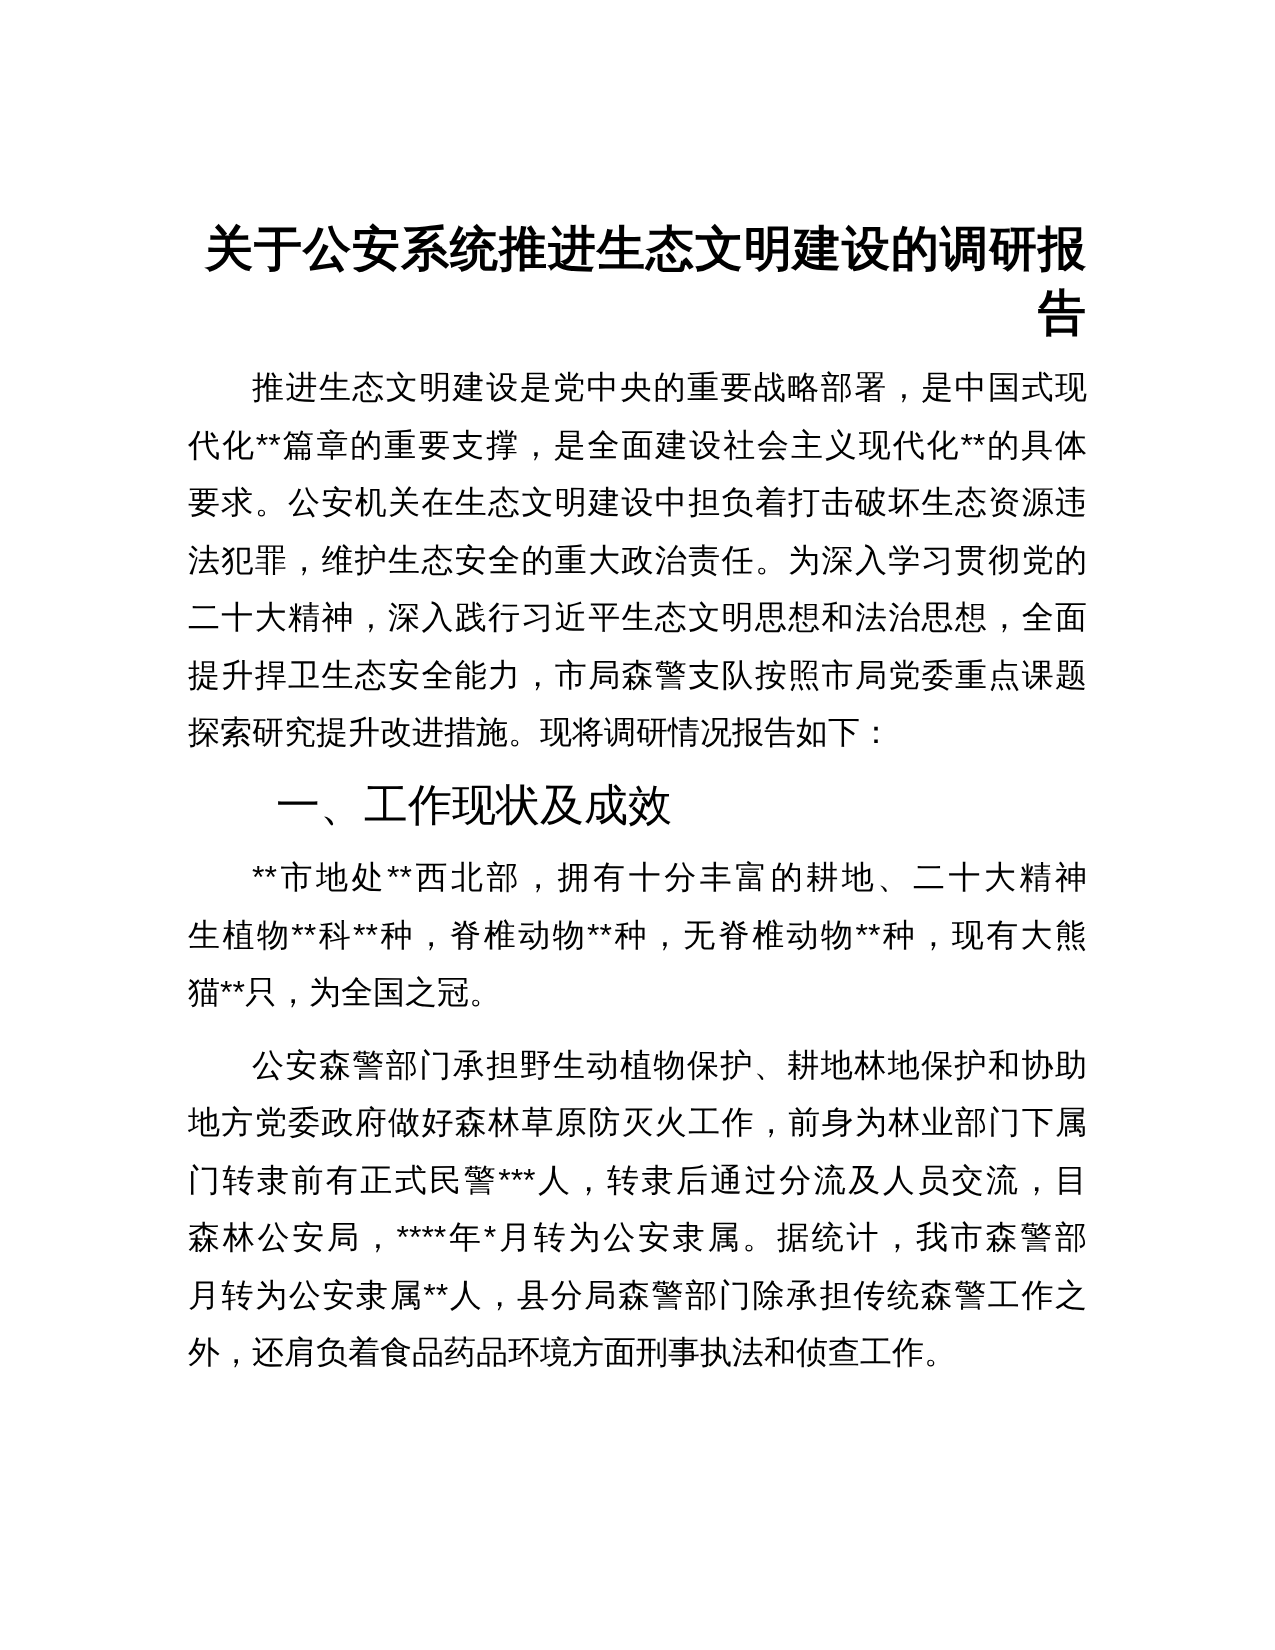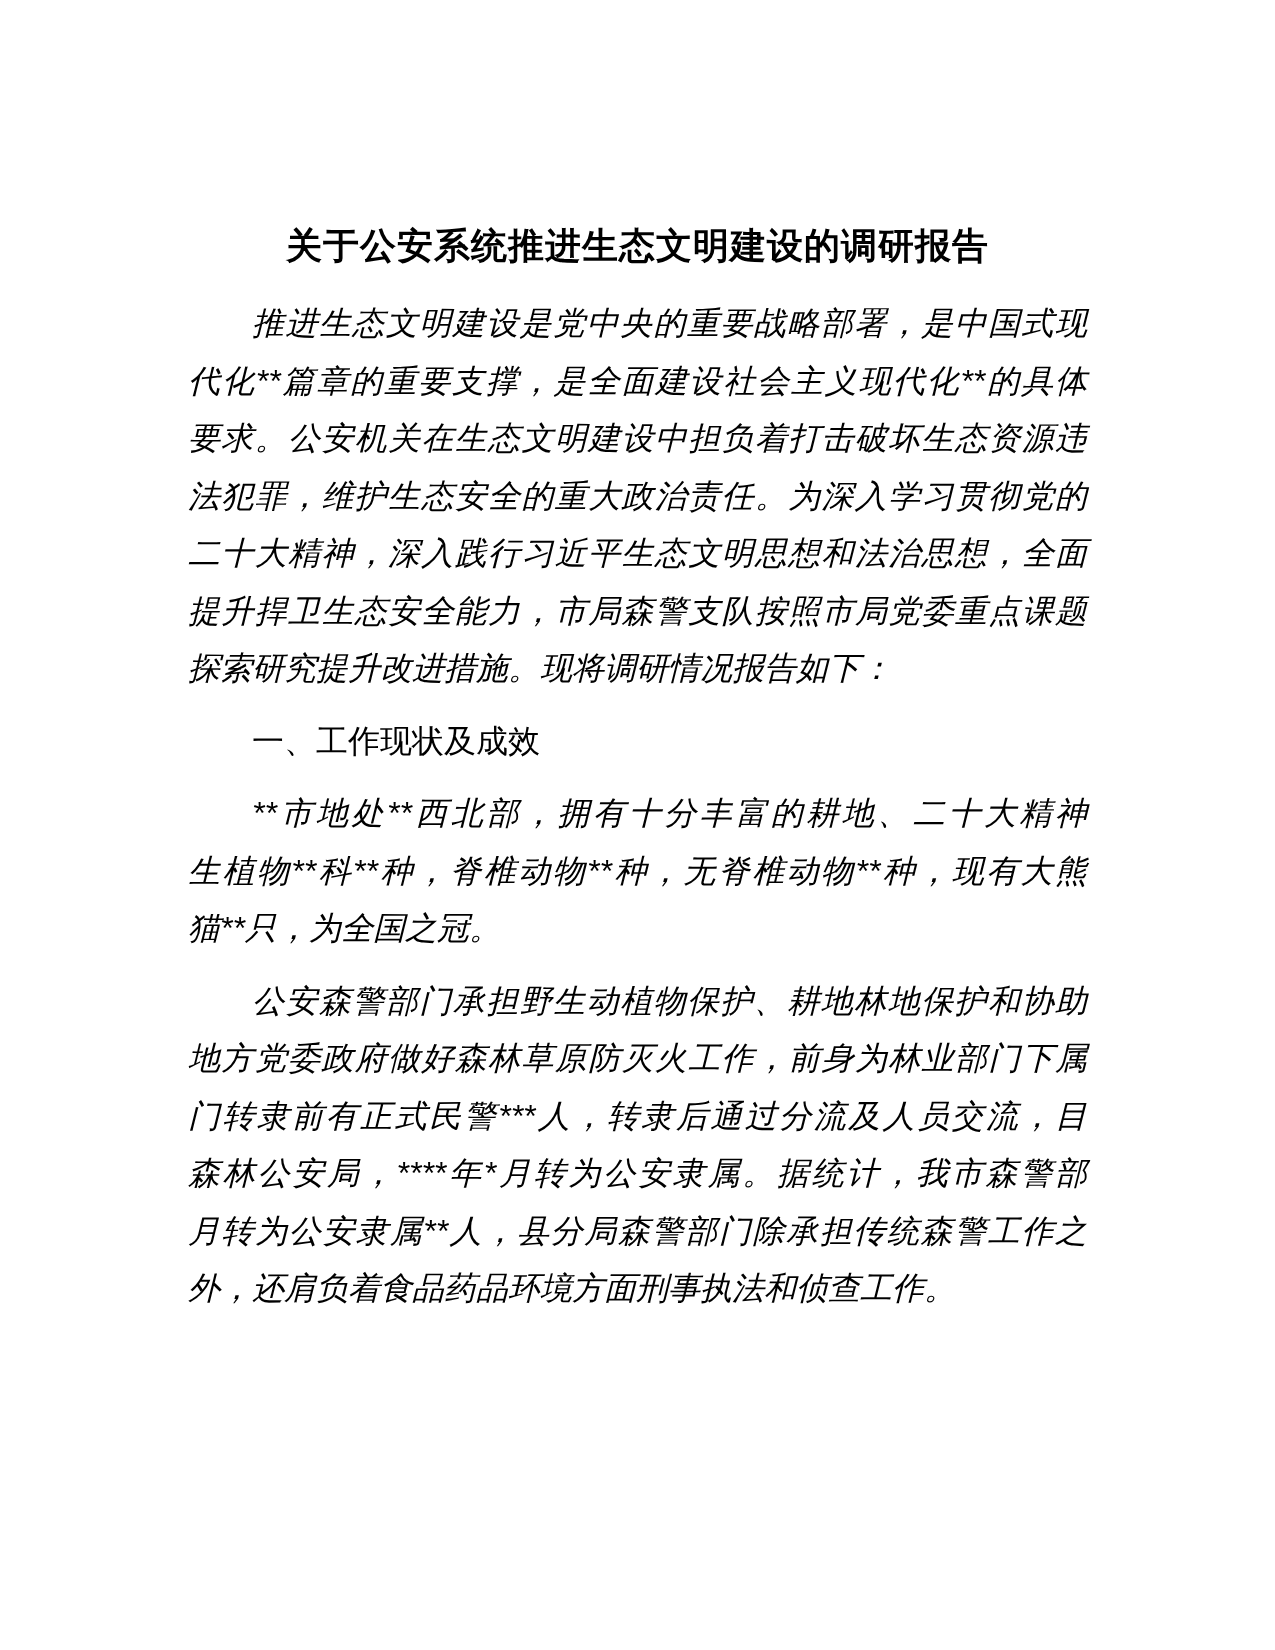--- a/index.html
+++ b/index.html
@@ -16,54 +16,53 @@
   }
   .page {
     box-sizing: border-box;
     width: 1275px;
     height: 1650px;
     padding: 217px 188px 0 188px;
     background: #ffffff;
   }
   .title {
     margin: 0 0 14px 0;
-    font-size: 36px;
+    font-size: 48px;
     line-height: 64px;
     font-weight: 700;
-    text-align: center;
+    text-align: right;
     letter-spacing: 1px;
-    font-family: Liberation Mono, monospace;
   }
   .doc-body {
     width: 899px;
   }
   .para {
     margin: 0 0 15px 0;
   }
   .line {
     font-size: 32px;
     line-height: 57.5px;
     text-align: justify;
     text-align-last: justify;
     text-justify: inter-character;
     white-space: nowrap;
-    font-style: italic;
   }
   .para .line:last-child {
     text-align-last: left;
   }
   .para .line:first-child {
     text-indent: 2em;
   }
   .heading {
     margin: 0 0 15px 0;
-    font-size: 32px;
+    font-size: 44px;
     line-height: 57.5px;
     font-weight: 400;
     text-indent: 2em;
+    font-family: Liberation Serif, serif;
   }
 </style>
 </head>
 <body>
 
 <div class="page">
   <h1 class="title">关于公安系统推进生态文明建设的调研报告</h1>
   <div class="doc-body">
       <div class="para">
         <div class="line">推进生态文明建设是党中央的重要战略部署，是中国式现</div>

